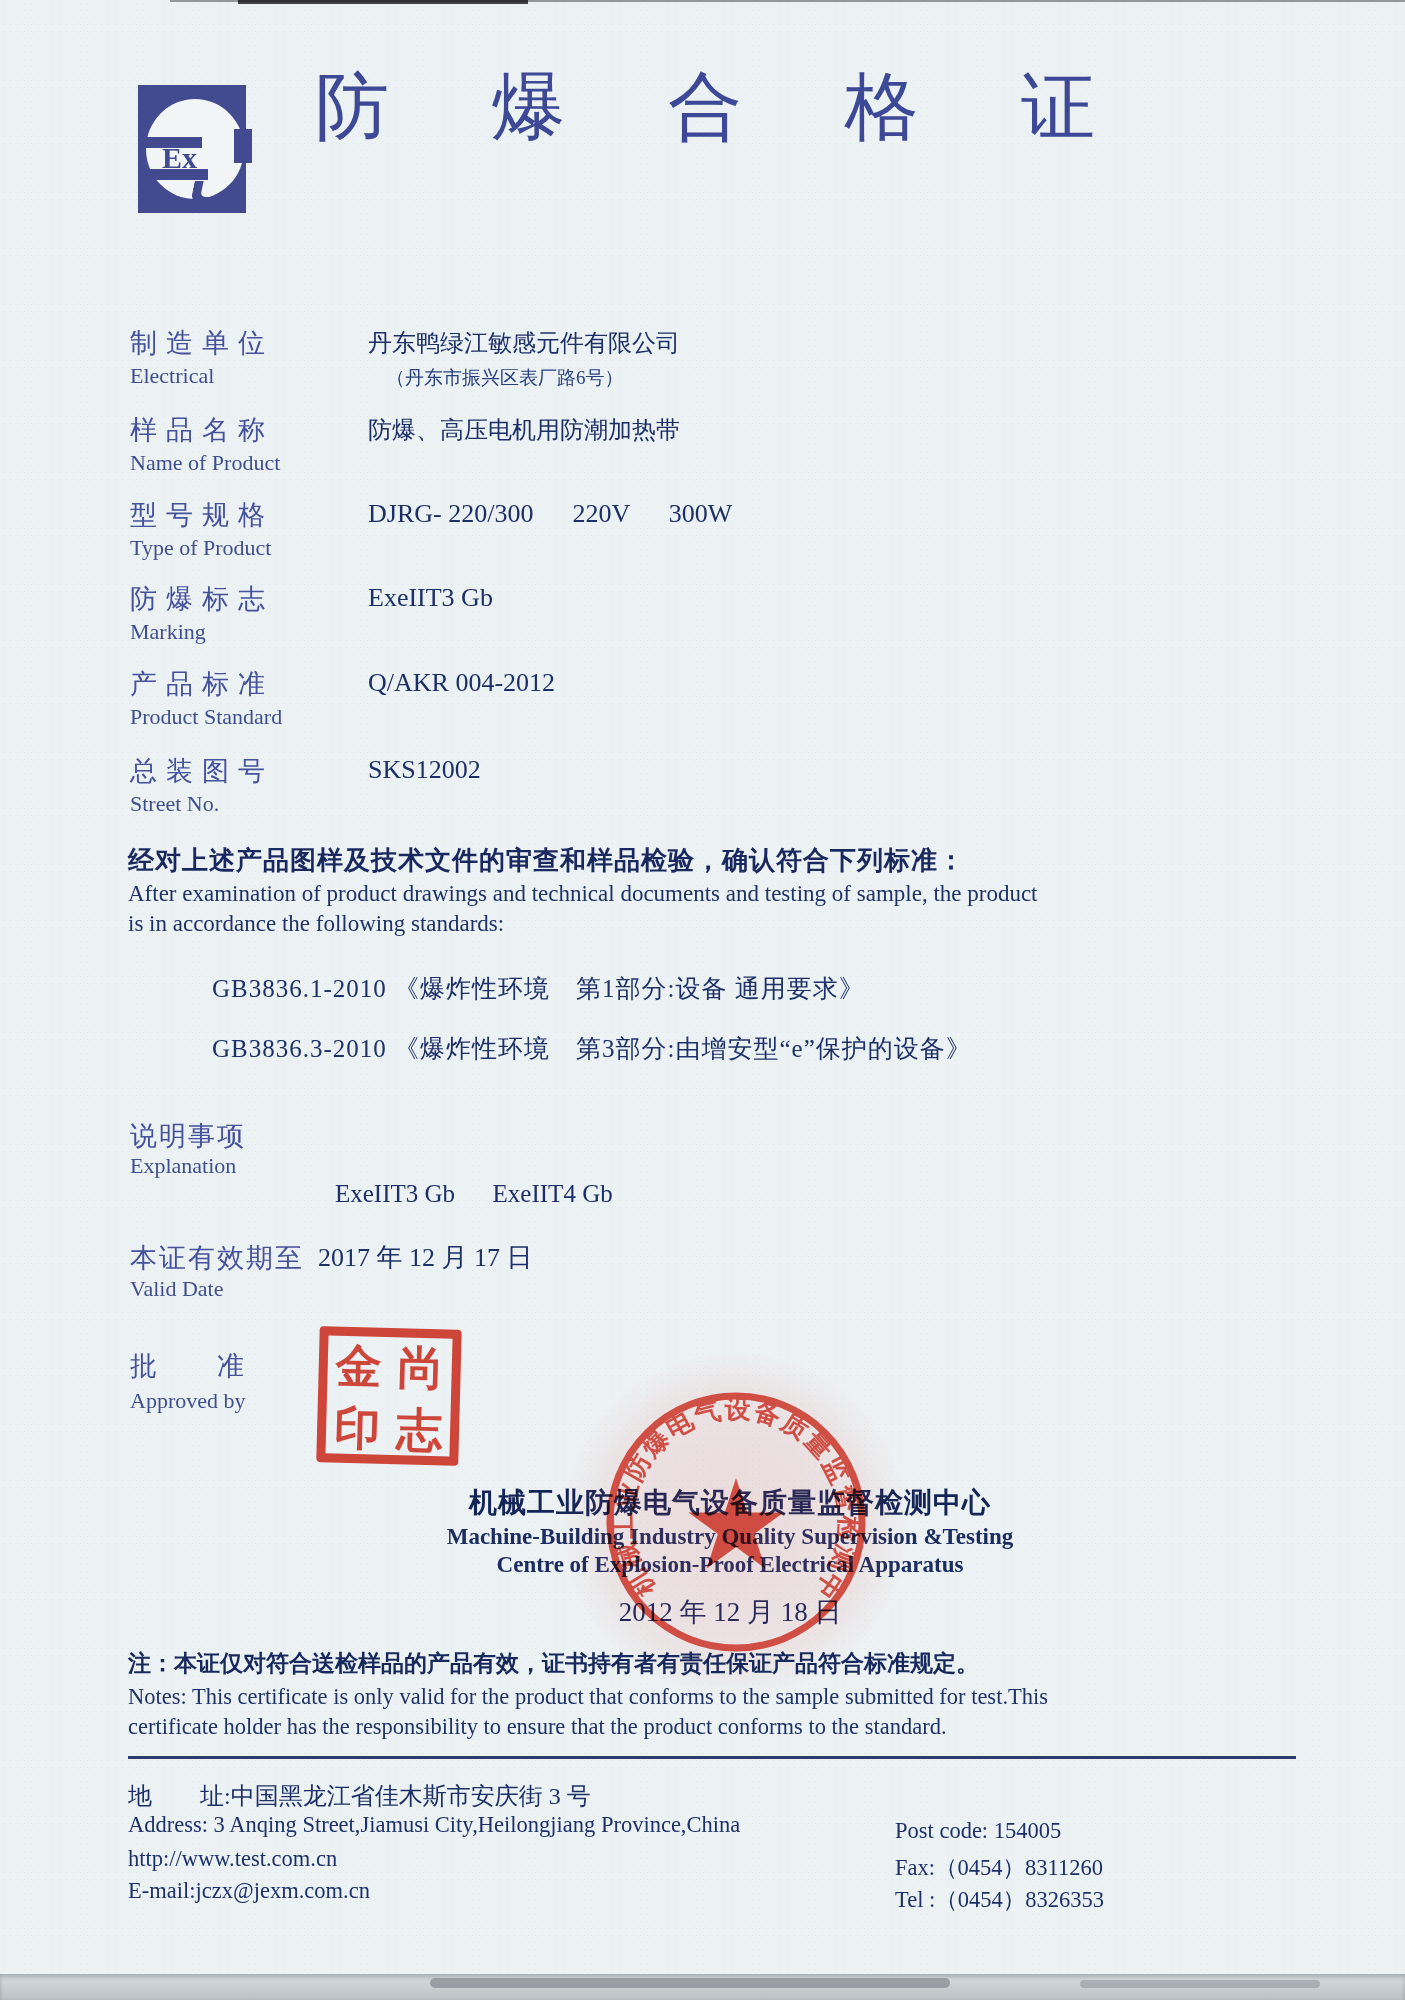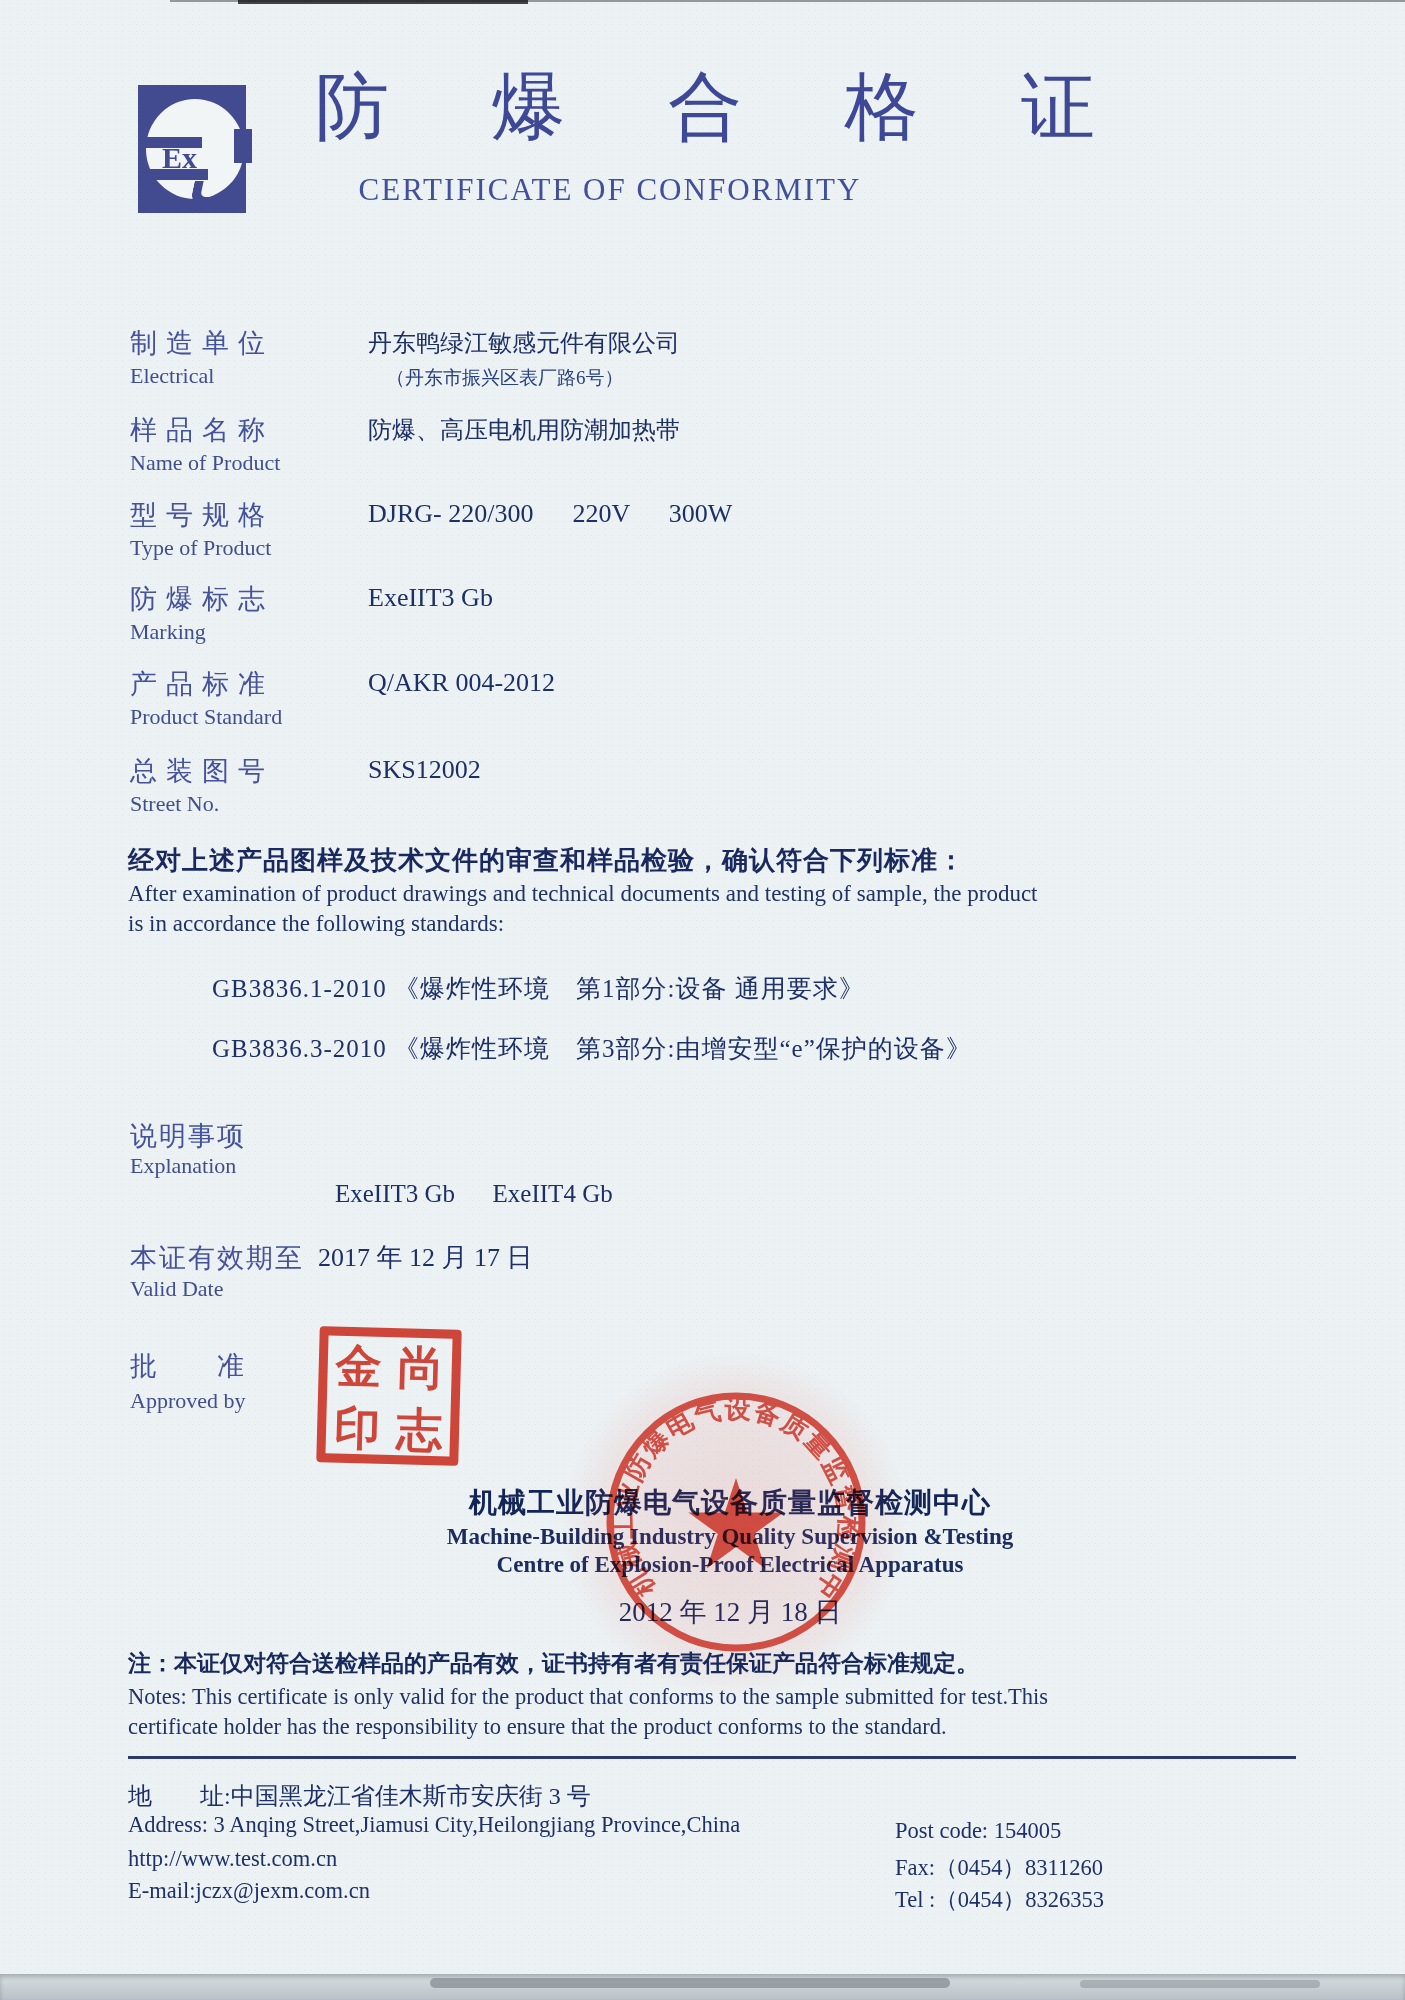--- a/index.html
+++ b/index.html
@@ -88,21 +88,20 @@
   <div class="abs logo">
     <div class="oval"></div>
     <div class="slot1"></div>
     <div class="slot2"></div>
     <div class="slotr"></div>
     <div class="hook"></div>
     <div class="ex">Ex</div>
   </div>
 
   <div class="abs title-cn cn">防 爆 合 格 证</div>
-  <div class="abs title-en en">CERTIFICATE OF CONFORMITY</div>
 
   <div class="abs lab-cn cn" style="left:130px;top:325px;">制造单位</div>
   <div class="abs lab-en en" style="left:130px;top:363px;">Electrical</div>
   <div class="abs val cn" style="left:368px;top:327px;">丹东鸭绿江敏感元件有限公司</div>
   <div class="abs val-sm cn" style="left:368px;top:365px;margin-left:18px;">（丹东市振兴区表厂路6号）</div>
 
   <div class="abs lab-cn cn" style="left:130px;top:412px;">样品名称</div>
   <div class="abs lab-en en" style="left:130px;top:450px;">Name of Product</div>
   <div class="abs val cn" style="left:368px;top:414px;">防爆、高压电机用防潮加热带</div>
 

